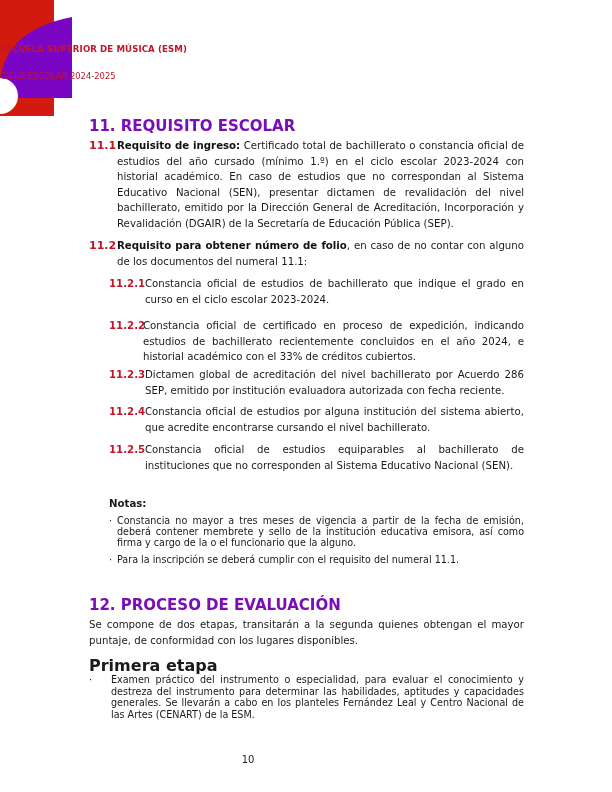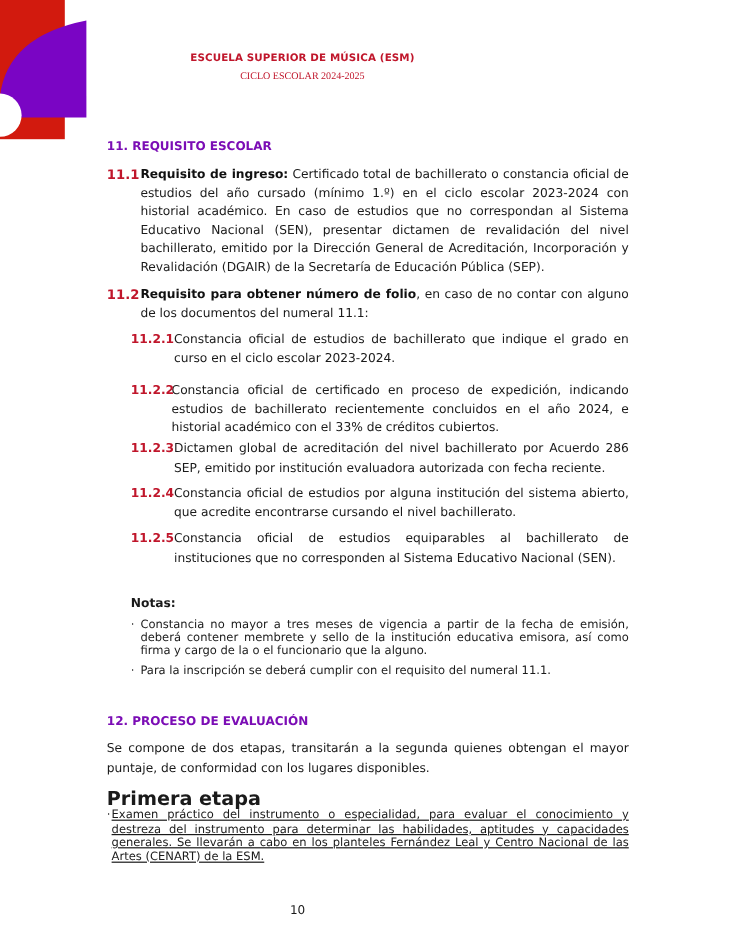--- a/index.html
+++ b/index.html
@@ -3,44 +3,44 @@
 <meta charset="utf-8">
 <style>
   html, body { margin: 0; padding: 0; }
   body {
     width: 612px; height: 792px; position: relative; overflow: hidden;
     background: #ffffff;
     font-family: "DejaVu Sans", sans-serif;
     color: #1a1a1a;
   }
   .deco { position: absolute; left: 0; top: 0; width: 80px; height: 120px; }
-  .header { position: absolute; top: 44px; left: 0; width: 504px; text-align: center; color: #c0162b; }
+  .header { position: absolute; top: 44px; left: 0; width: 504px; text-align: left; color: #c0162b; }
   .header .school { font-size: 8.6px; font-weight: bold; letter-spacing: 0.1px; }
-  .header .cycle { font-size: 8.4px; margin-top: 5px; font-family: Liberation Serif, serif; }
+  .header .cycle { font-size: 8.4px; margin-top: 17px; }
   .sec-title {
-    position: absolute; left: 89px; font-size: 10px; font-weight: bold; color: #7b0db5;
+    position: absolute; left: 89px; font-size: 15px; font-weight: bold; color: #7b0db5;
   }
   .body-text { font-size: 10.2px; line-height: 15.6px; text-align: justify; }
   .item { position: absolute; left: 89px; width: 435px; }
   .item .num { position: absolute; left: 0; top: 0; color: #c0162b; font-weight: bold; font-size: 11px; line-height: 15.6px; }
   .item .txt { margin-left: 28px; }
   .sub { position: absolute; left: 109px; width: 415px; }
   .sub .num { position: absolute; left: 0; top: 0; color: #c0162b; font-weight: bold; font-size: 10.2px; line-height: 15.6px; }
   .sub .txt { margin-left: 36px; }
   .sub .txt.tight { margin-left: 34px; }
   b.lead { font-weight: bold; color: #111; }
   .notes-title { position: absolute; left: 109px; top: 498px; font-size: 10.2px; font-weight: bold; }
   .note { position: absolute; left: 109px; width: 415px; font-size: 9.6px; line-height: 11px; text-align: justify; }
   .note .dot { position: absolute; left: 0; top: 0; }
   .note .txt { margin-left: 8px; }
   .para { position: absolute; left: 89px; width: 435px; }
   .sub-title { position: absolute; left: 89px; font-size: 16px; font-weight: bold; }
   .bullet { position: absolute; left: 89px; width: 435px; font-size: 9.6px; line-height: 11.5px; text-align: justify; }
   .bullet .dot { position: absolute; left: 0; top: 0; }
-  .bullet .txt { margin-left: 4px; text-decoration: underline; }
+  .bullet .txt { margin-left: 22px; }
   .page-num { position: absolute; top: 754px; left: 0; width: 496px; text-align: center; font-size: 10px; }
 </style>
 </head>
 <body>
 
 <svg class="deco" viewBox="0 0 80 120" width="80" height="120">
   <rect x="0" y="0" width="54" height="116" fill="#d21a0e"></rect>
   <path d="M72 17 L72 98 L0 98 L0 80 Q6 30 72 17 Z" fill="#7a05c4"></path>
   <circle cx="0" cy="96" r="18" fill="#ffffff"></circle>
 </svg>

